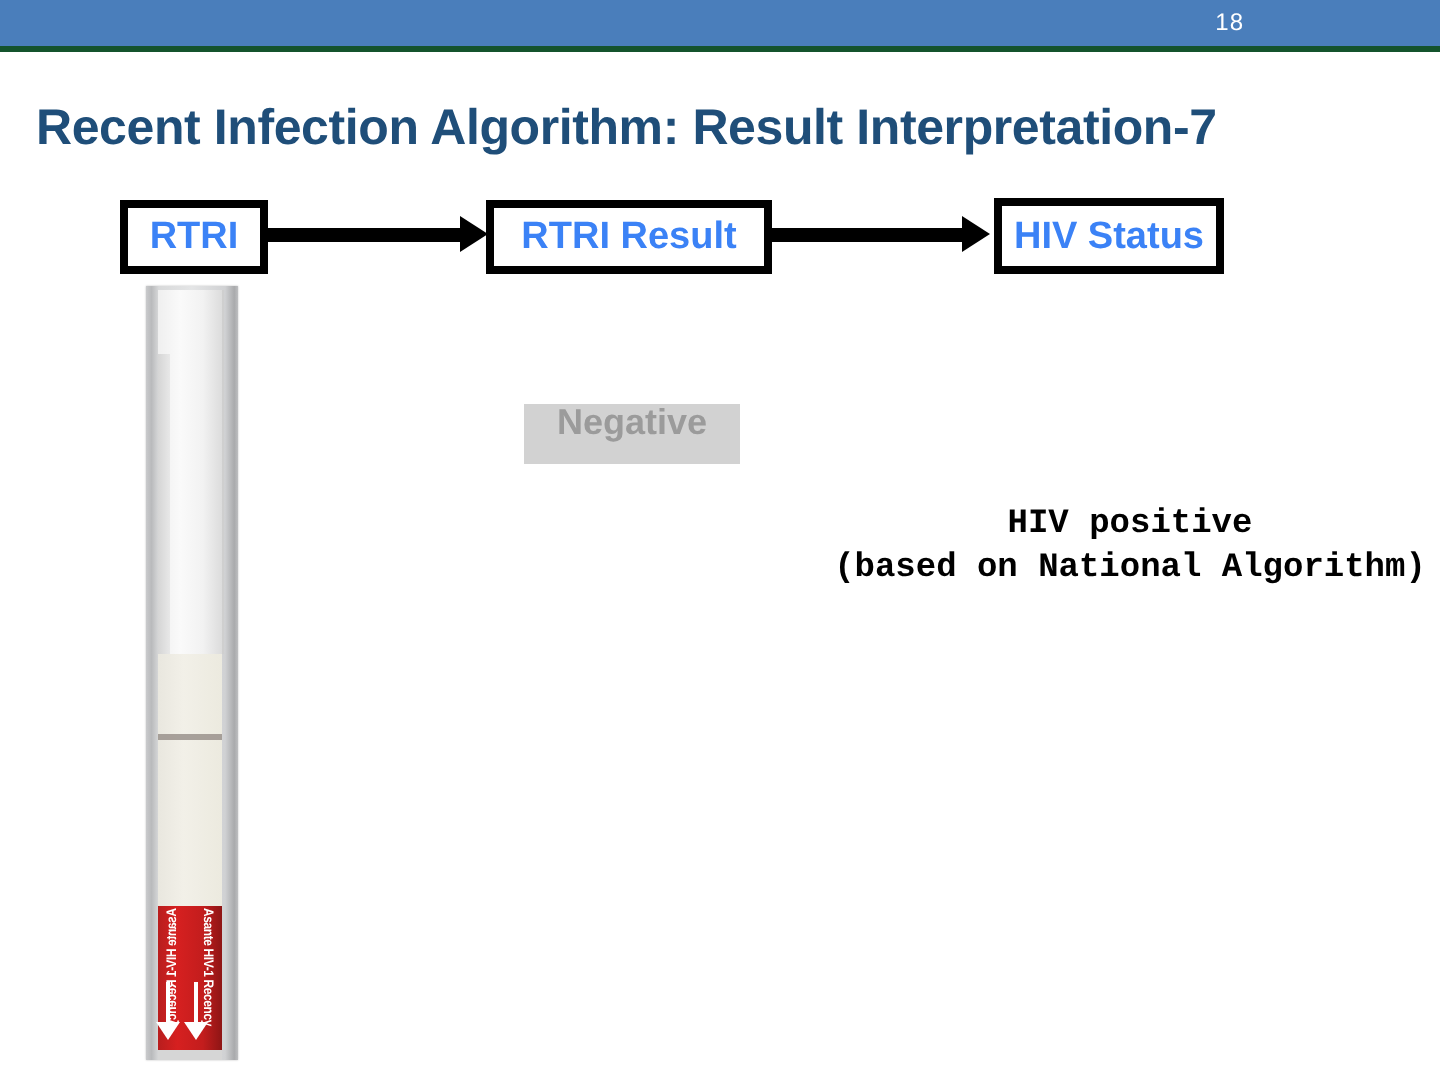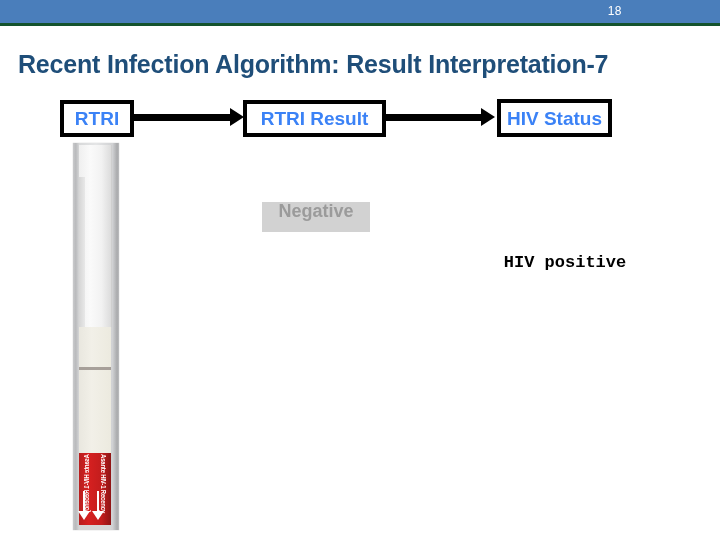--- a/index.html
+++ b/index.html
@@ -262,20 +262,21 @@
 <div id="box-status" class="flow-box">
   <span class="flow-label">HIV Status</span>
 </div>
 
 <div id="result-negative">
   <span class="value-label">Negative</span>
 </div>
 
 <div id="status-text">
   <span>HIV positive</span>
+  <span class="line2">(based on National Algorithm)</span>
 </div>
 
 <div id="test-strip">
   <div id="strip-housing"></div>
   <div id="strip-housing-step"></div>
   <div id="strip-membrane"></div>
   <div id="strip-control-line"></div>
 
   <div id="strip-label">
     <div id="strip-label-inner">

